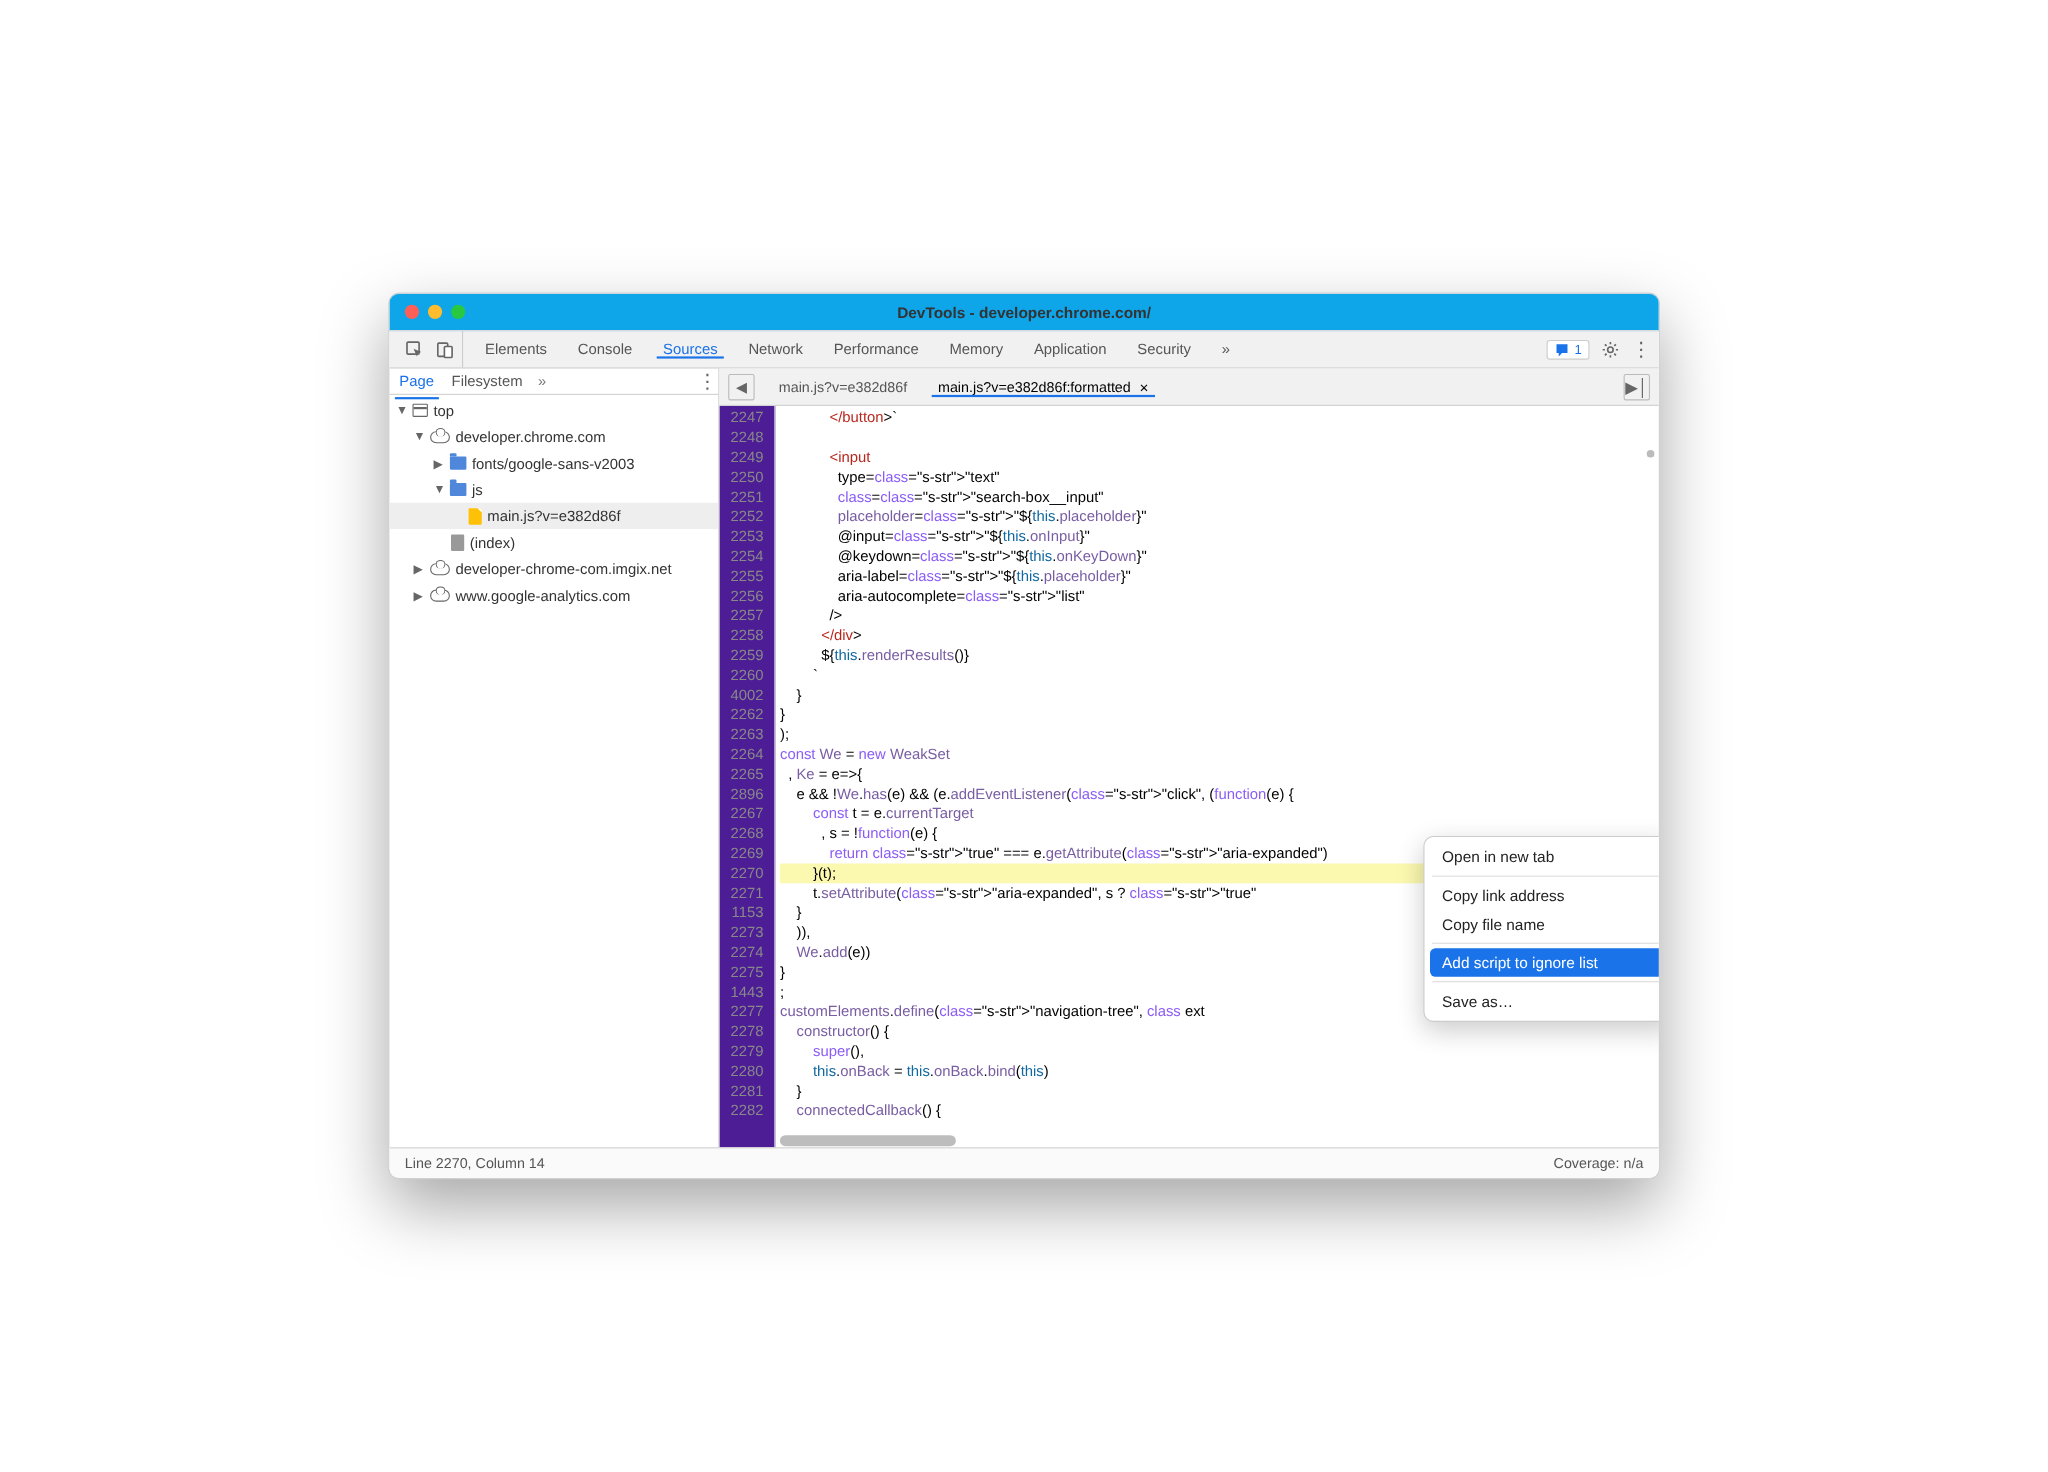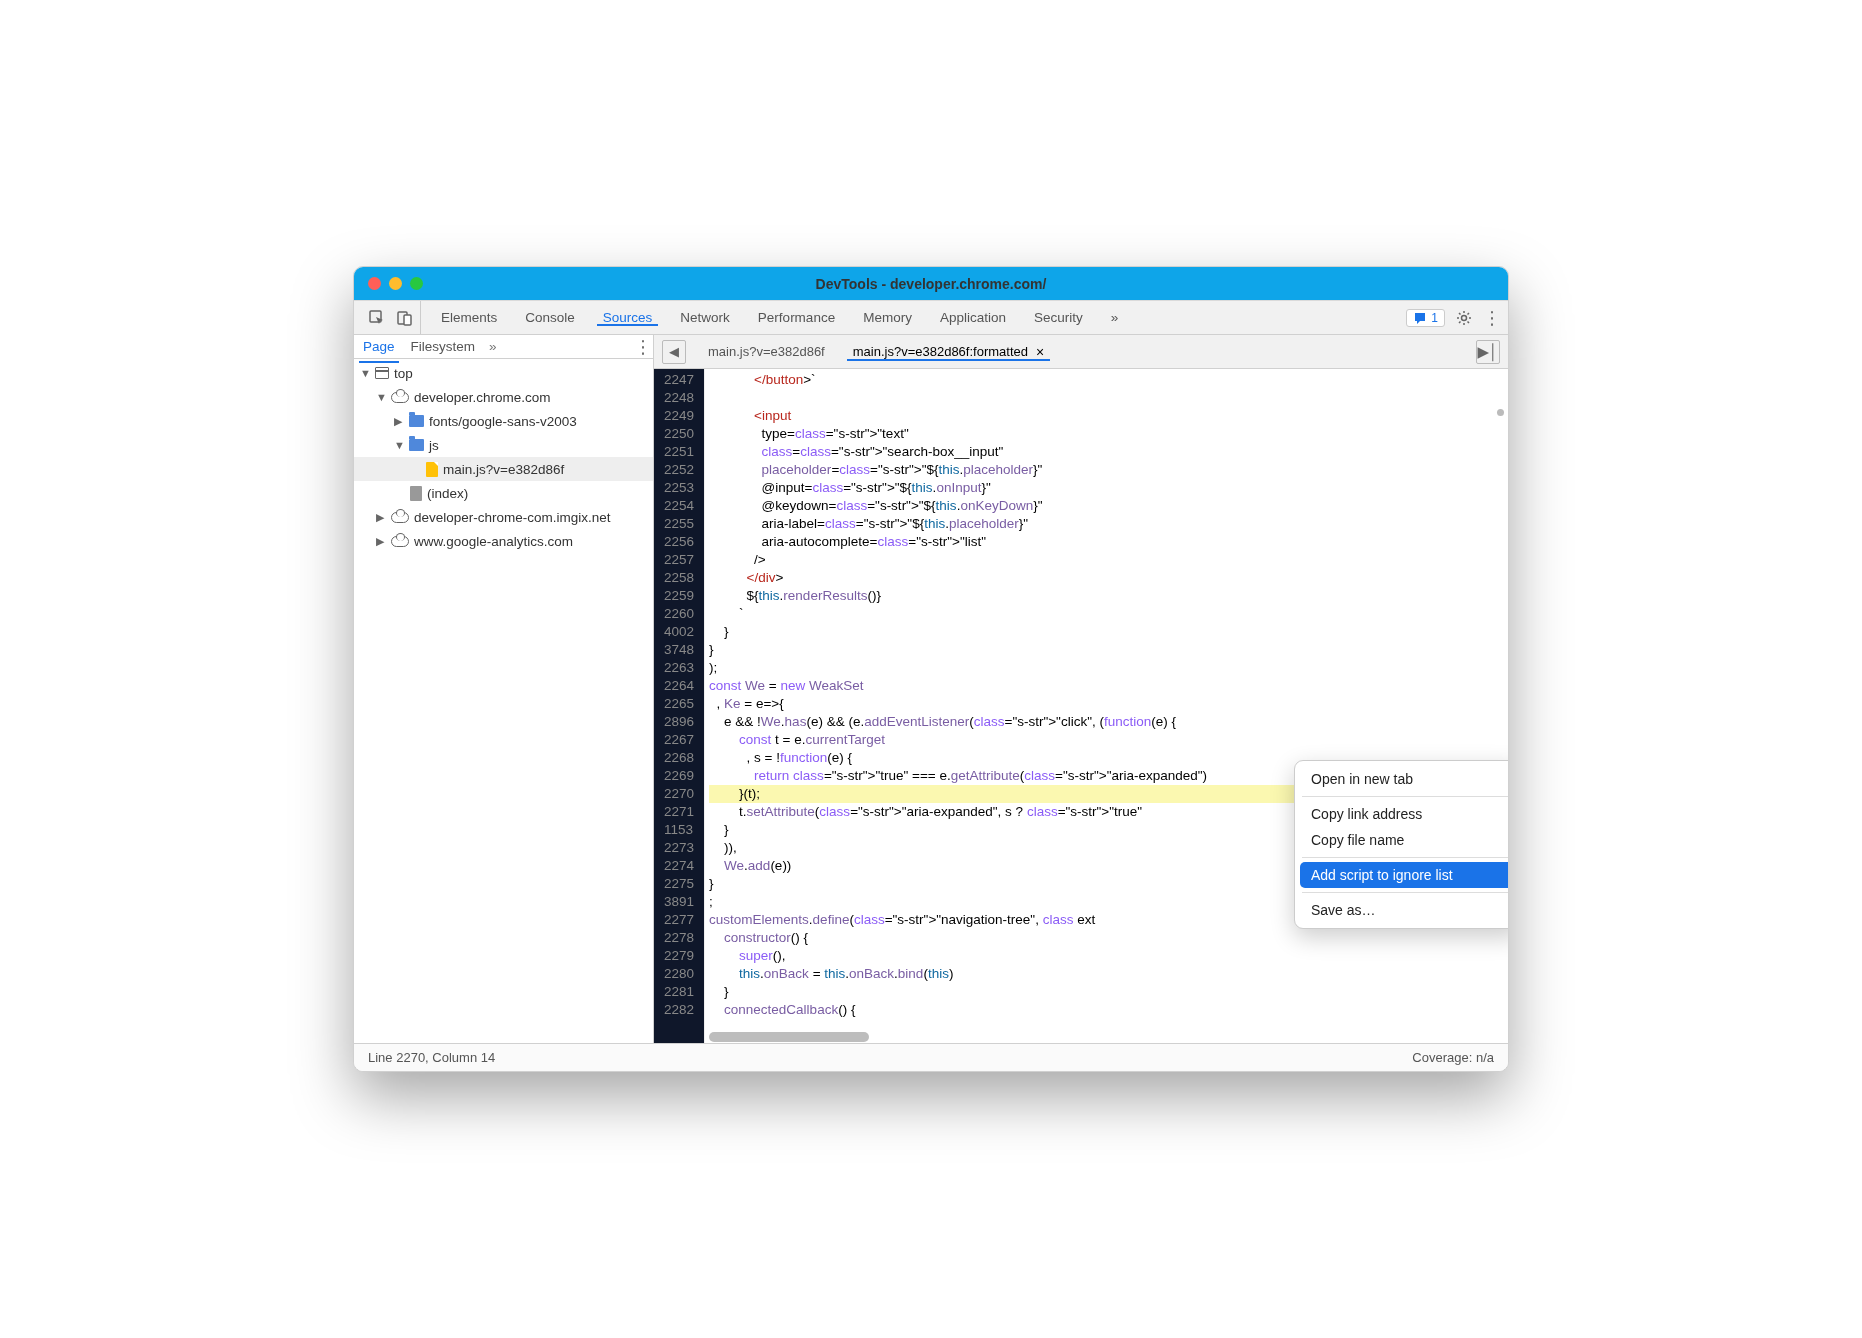--- a/index.html
+++ b/index.html
@@ -38,21 +38,21 @@
 .ic-cloud{width:18px;height:11px;border:1.5px solid #666;border-radius:8px;position:relative}
 .ic-cloud::before{content:"";position:absolute;top:-4px;left:4px;width:7px;height:7px;border:1.5px solid #666;border-radius:50%;background:#fff;border-bottom:none}
 .editor-wrap{flex:1;display:flex;flex-direction:column;min-width:0;position:relative}
 .file-tabs{height:34px;display:flex;align-items:center;border-bottom:1px solid #d0d0d0;background:#f1f1f1;font-size:13px;color:#555}
 .ft-nav{width:24px;height:24px;border:1px solid #bbb;margin:0 8px;display:flex;align-items:center;justify-content:center;border-radius:2px;color:#666;font-size:13px;cursor:default}
 .ft{padding:0 14px;display:flex;align-items:center;gap:8px}
 .ft.active{color:#000;position:relative}
 .ft.active::after{content:"";position:absolute;left:8px;right:8px;bottom:-1px;height:2px;background:#1a73e8}
 .ft-close{margin-left:auto;width:24px;height:24px;border:1px solid #bbb;margin-right:8px;display:flex;align-items:center;justify-content:center;border-radius:2px;color:#666;font-size:15px}
 .code{flex:1;display:flex;font-family:"SF Mono",Menlo,Consolas,monospace;font-size:13.5px;line-height:18px;overflow:hidden;position:relative}
-.gutter{background:#0f172a;color:#888;text-align:left;padding:2px 10px 2px 10px;user-select:none;border-right:1px solid #eee}
+.gutter{background:#4c1d95;color:#888;text-align:right;padding:2px 10px 2px 10px;user-select:none;border-right:1px solid #eee}
 .src{flex:1;padding:2px 0 2px 4px;white-space:pre;overflow:hidden}
 .src .ln{height:18px}
 .src .hl{background:#fbf8b0}
 .s-kw{color:#8b5cf6}.s-fn{color:#795da3}.s-tag{color:#b8271d}.s-this{color:#0f68a0}
 .hscroll{position:absolute;bottom:1px;left:55px;width:160px;height:10px;background:#bdbdbd;border-radius:5px}
 .vscroll{position:absolute;right:4px;top:40px;width:7px;height:7px;background:#bbb;border-radius:4px}
 .status{height:28px;border-top:1px solid #d0d0d0;display:flex;align-items:center;padding:0 14px;font-size:13px;color:#555;background:#fafafa}
 .status .right{margin-left:auto}
 .ctx{position:absolute;right:-14px;top:425px;width:228px;background:#fff;border:1px solid #ccc;border-radius:9px;box-shadow:0 8px 24px rgba(0,0,0,.2);padding:5px;font-size:14px;color:#222}
 .ctx .ci{padding:5px 11px;border-radius:5px;cursor:default}
@@ -189,35 +189,35 @@
             <div>2252</div>
             <div>2253</div>
             <div>2254</div>
             <div>2255</div>
             <div>2256</div>
             <div>2257</div>
             <div>2258</div>
             <div>2259</div>
             <div>2260</div>
             <div>4002</div>
-            <div>3748</div>
+            <div>2262</div>
             <div>2263</div>
             <div>2264</div>
             <div>2265</div>
             <div>2896</div>
             <div>2267</div>
             <div>2268</div>
             <div>2269</div>
             <div>2270</div>
             <div>2271</div>
             <div>1153</div>
             <div>2273</div>
             <div>2274</div>
             <div>2275</div>
-            <div>3891</div>
+            <div>1443</div>
             <div>2277</div>
             <div>2278</div>
             <div>2279</div>
             <div>2280</div>
             <div>2281</div>
             <div>2282</div>
           </div>
     <div class="src" id="src"><div class="ln">            <span class="s-tag">&lt;/button</span>&gt;`</div><div class="ln">&nbsp;</div><div class="ln">            <span class="s-tag">&lt;input</span></div><div class="ln">              type=<span <span="" class="s-kw">class</span>="s-str"&gt;"text"</div><div class="ln">              <span class="s-kw">class</span>=<span <span="" class="s-kw">class</span>="s-str"&gt;"search-box__input"</div><div class="ln">              <span class="s-fn">placeholder</span>=<span <span="" class="s-kw">class</span>="s-str"&gt;"${<span class="s-this">this</span>.<span class="s-fn">placeholder</span>}"</div><div class="ln">              @input=<span <span="" class="s-kw">class</span>="s-str"&gt;"${<span class="s-this">this</span>.<span class="s-fn">onInput</span>}"</div><div class="ln">              @keydown=<span <span="" class="s-kw">class</span>="s-str"&gt;"${<span class="s-this">this</span>.<span class="s-fn">onKeyDown</span>}"</div><div class="ln">              aria-label=<span <span="" class="s-kw">class</span>="s-str"&gt;"${<span class="s-this">this</span>.<span class="s-fn">placeholder</span>}"</div><div class="ln">              aria-autocomplete=<span <span="" class="s-kw">class</span>="s-str"&gt;"list"</div><div class="ln">            /&gt;</div><div class="ln">          <span class="s-tag">&lt;/div</span>&gt;</div><div class="ln">          ${<span class="s-this">this</span>.<span class="s-fn">renderResults</span>()}</div><div class="ln">        `</div><div class="ln">    }</div><div class="ln">}</div><div class="ln">);</div><div class="ln"><span class="s-kw">const</span> <span class="s-fn">We</span> = <span class="s-kw">new</span> <span class="s-fn">WeakSet</span></div><div class="ln">  , <span class="s-fn">Ke</span> = e=&gt;{</div><div class="ln">    e &amp;&amp; !<span class="s-fn">We</span>.<span class="s-fn">has</span>(e) &amp;&amp; (e.<span class="s-fn">addEventListener</span>(<span <span="" class="s-kw">class</span>="s-str"&gt;"click", (<span class="s-kw">function</span>(e) {</div><div class="ln">        <span class="s-kw">const</span> t = e.<span class="s-fn">currentTarget</span></div><div class="ln">          , s = !<span class="s-kw">function</span>(e) {</div><div class="ln">            <span class="s-kw">return</span> <span <span="" class="s-kw">class</span>="s-str"&gt;"true" === e.<span class="s-fn">getAttribute</span>(<span <span="" class="s-kw">class</span>="s-str"&gt;"aria-expanded")</div><div class="ln hl">        }(t);</div><div class="ln">        t.<span class="s-fn">setAttribute</span>(<span <span="" class="s-kw">class</span>="s-str"&gt;"aria-expanded", s ? <span <span="" class="s-kw">class</span>="s-str"&gt;"true"</div><div class="ln">    }</div><div class="ln">    )),</div><div class="ln">    <span class="s-fn">We</span>.<span class="s-fn">add</span>(e))</div><div class="ln">}</div><div class="ln">;</div><div class="ln"><span class="s-fn">customElements</span>.<span class="s-fn">define</span>(<span <span="" class="s-kw">class</span>="s-str"&gt;"navigation-tree", <span class="s-kw">class</span> ext</div><div class="ln">    <span class="s-fn">constructor</span>() {</div><div class="ln">        <span class="s-kw">super</span>(),</div><div class="ln">        <span class="s-this">this</span>.<span class="s-fn">onBack</span> = <span class="s-this">this</span>.<span class="s-fn">onBack</span>.<span class="s-fn">bind</span>(<span class="s-this">this</span>)</div><div class="ln">    }</div><div class="ln">    <span class="s-fn">connectedCallback</span>() {</div></div>
     <div class="hscroll"></div>
     <div class="vscroll"></div>

